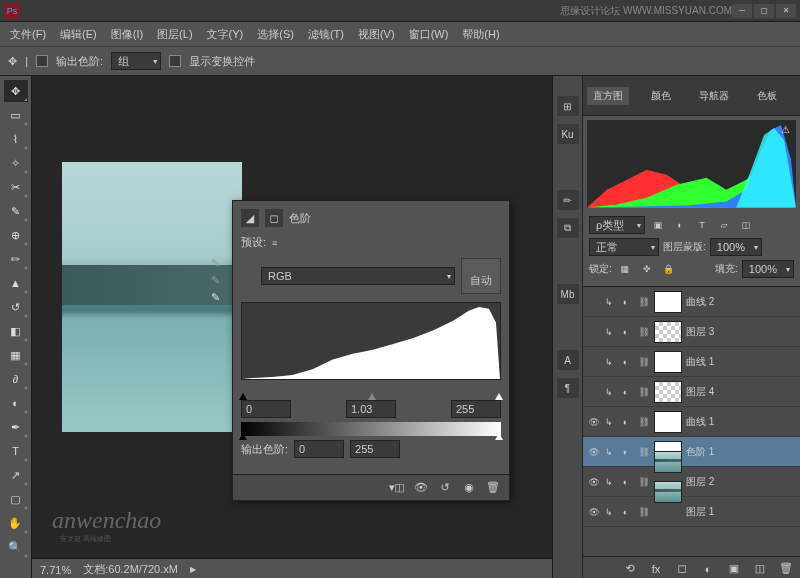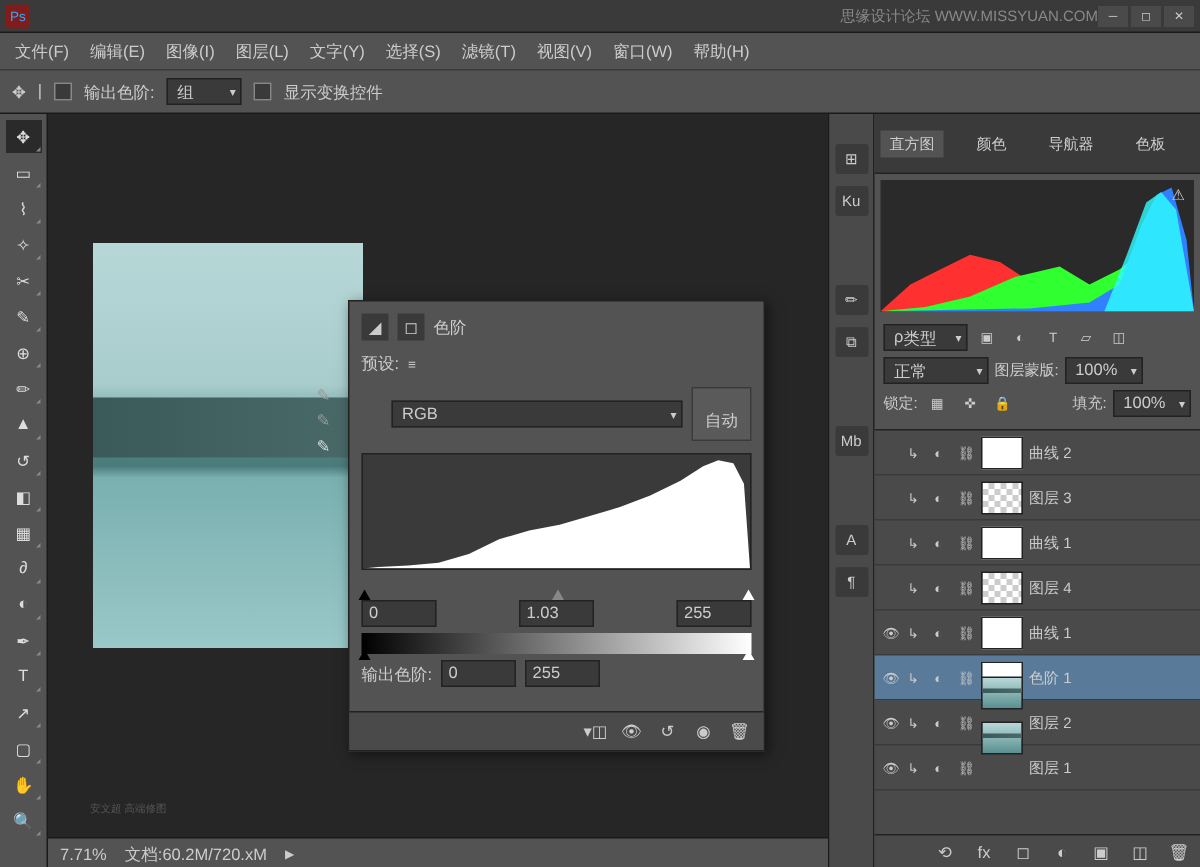--- a/index.html
+++ b/index.html
@@ -128,20 +128,21 @@
     <div class="tool">T<span class="tri"></span></div>
     <div class="tool">↗<span class="tri"></span></div>
     <div class="tool">▢<span class="tri"></span></div>
     <div class="tool">✋<span class="tri"></span></div>
     <div class="tool">🔍<span class="tri"></span></div>
   </div>
 
   <div class="canvas-area">
     <div class="canvas">
       <div class="photo"></div>
+      <div class="wm-text">anwenchao</div>
       <div class="wm-sub">安文超 高端修图</div>
     </div>
     <div class="statusbar">
       <span>7.71%</span>
       <span>文档:60.2M/720.xM</span>
       <span class="stat-arrow">▶</span>
     </div>
   </div>
 
   <div class="right-panels">

